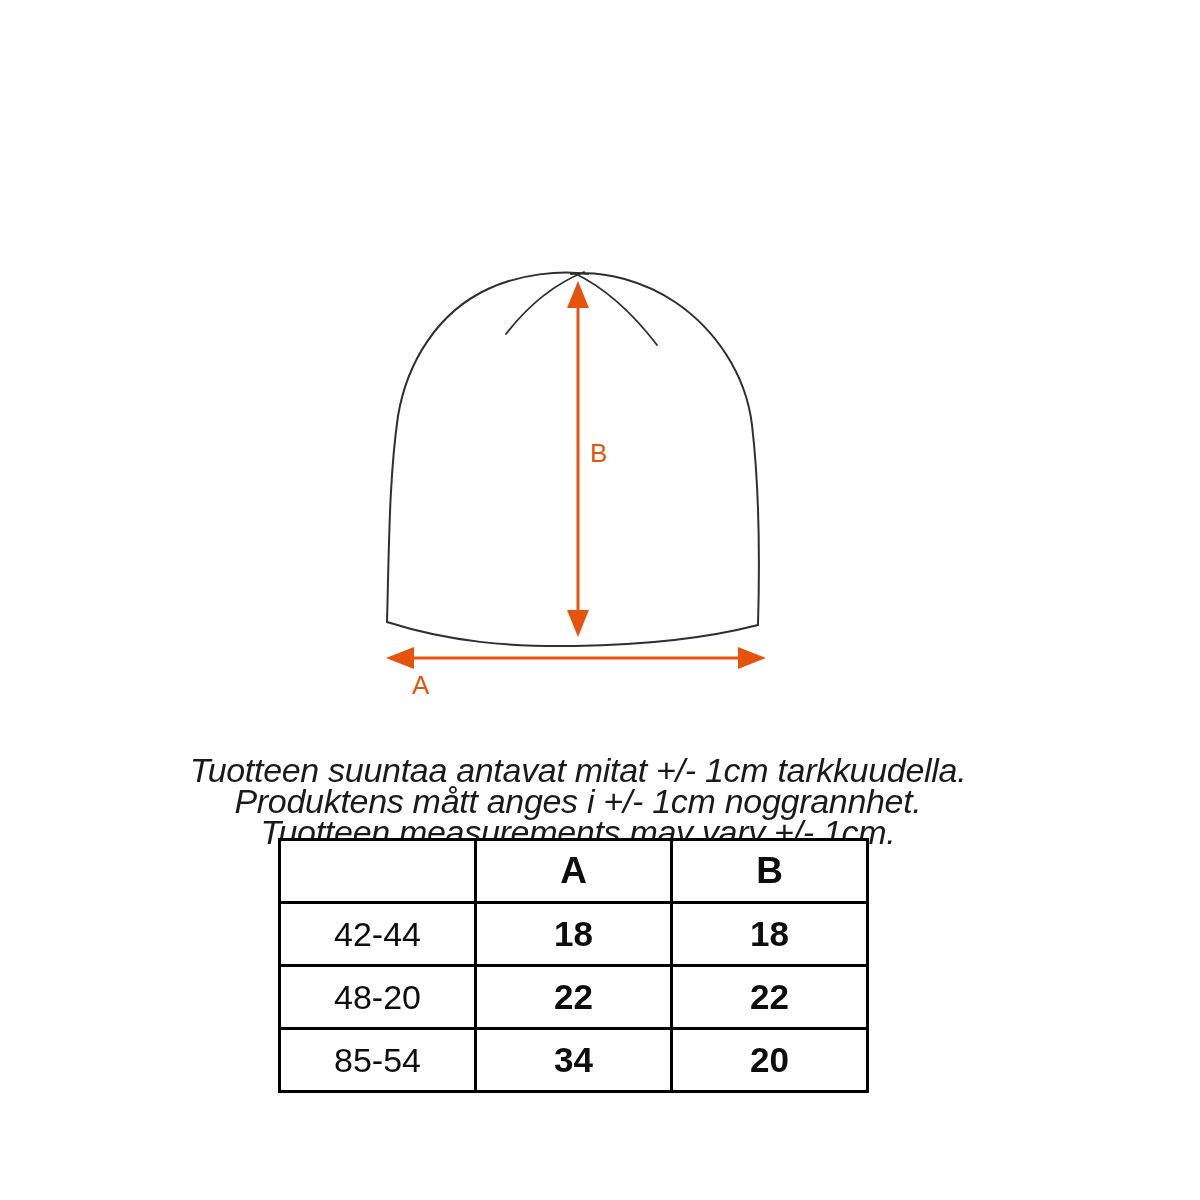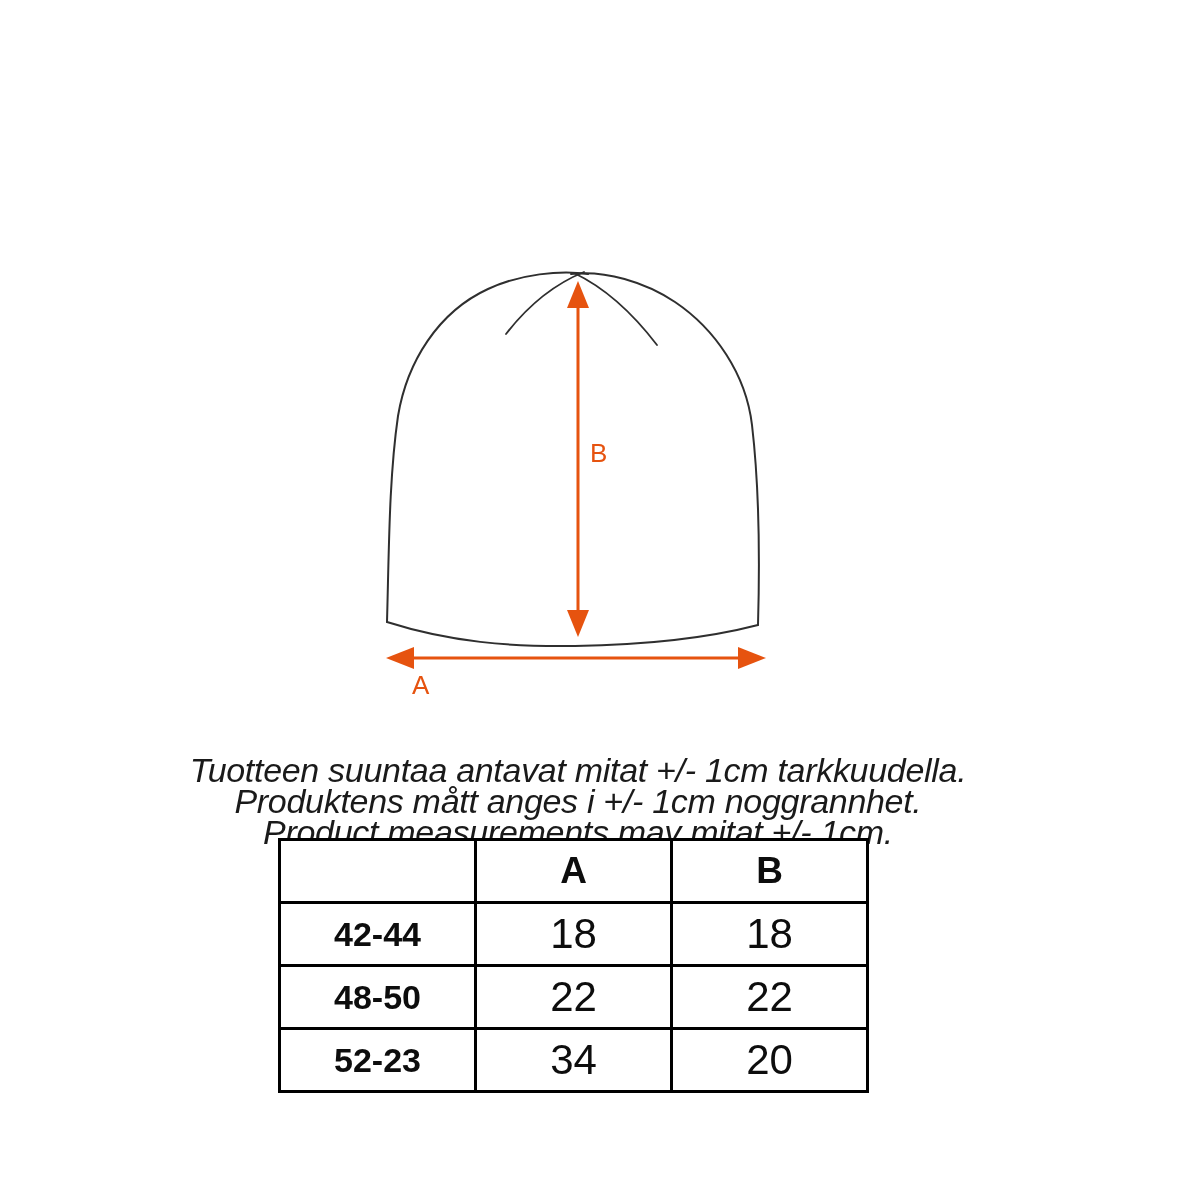--- a/index.html
+++ b/index.html
@@ -50,26 +50,26 @@
     vertical-align: middle;
     padding: 0;
     background: #ffffff;
   }
   table.size-table th {
     font-size: 37px;
     font-weight: bold;
   }
   td.size-cell {
     font-size: 34px;
-    font-weight: bold;
+    font-weight: normal;
     margin-top: 38px;
   }
   td.value-cell {
-    font-size: 42px;
-    font-weight: normal;
+    font-size: 35px;
+    font-weight: bold;
   }
   .svg-label {
     font-family: "Liberation Sans", sans-serif;
     font-size: 26px;
     fill: #E6530F;
   }
 </style>
 </head>
 <body>
 
@@ -100,43 +100,43 @@
       <line x1="48" y1="408" x2="383" y2="408" stroke="#E6530F" stroke-width="3"></line>
       <polygon points="26,408 54,397 54,419" fill="#E6530F"></polygon>
       <polygon points="406,408 378,397 378,419" fill="#E6530F"></polygon>
     </g>
     <text class="svg-label" x="52" y="444">A</text>
   </svg>
 
   <div class="notes">
     <p>Tuotteen suuntaa antavat mitat +/- 1cm tarkkuudella.</p>
     <p>Produktens mått anges i +/- 1cm noggrannhet.</p>
-    <p>Product measurements may mitat +/- 1cm.</p>
+    <p>Tuotteen measurements may vary +/- 1cm.</p>
   </div>
 
   <table class="size-table">
     <thead>
       <tr>
         <th></th>
         <th>A</th>
         <th>B</th>
       </tr>
     </thead>
     <tbody>
       <tr>
         <td class="size-cell">42-44</td>
         <td class="value-cell">18</td>
         <td class="value-cell">18</td>
       </tr>
       <tr>
-        <td class="size-cell">48-50</td>
+        <td class="size-cell">48-20</td>
         <td class="value-cell">22</td>
         <td class="value-cell">22</td>
       </tr>
       <tr>
-        <td class="size-cell">52-23</td>
+        <td class="size-cell">85-54</td>
         <td class="value-cell">34</td>
         <td class="value-cell">20</td>
       </tr>
     </tbody>
   </table>
 
 </div>
 
 </body></html>

